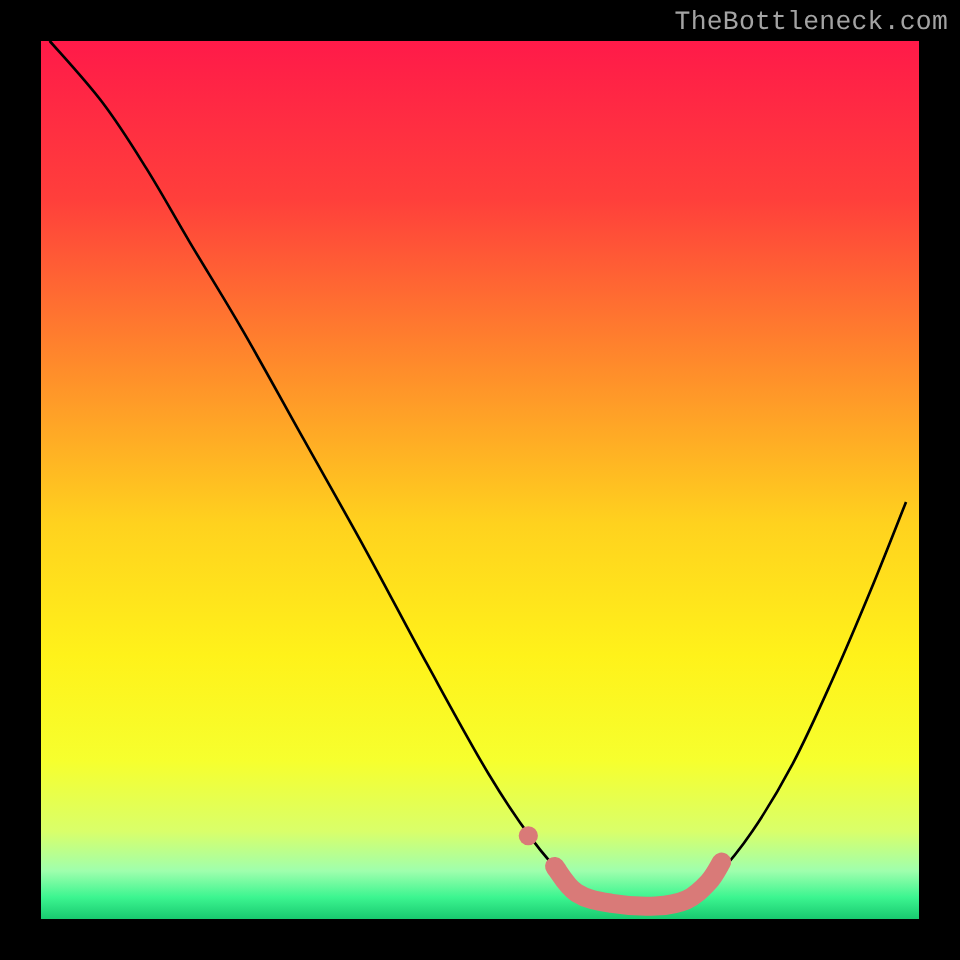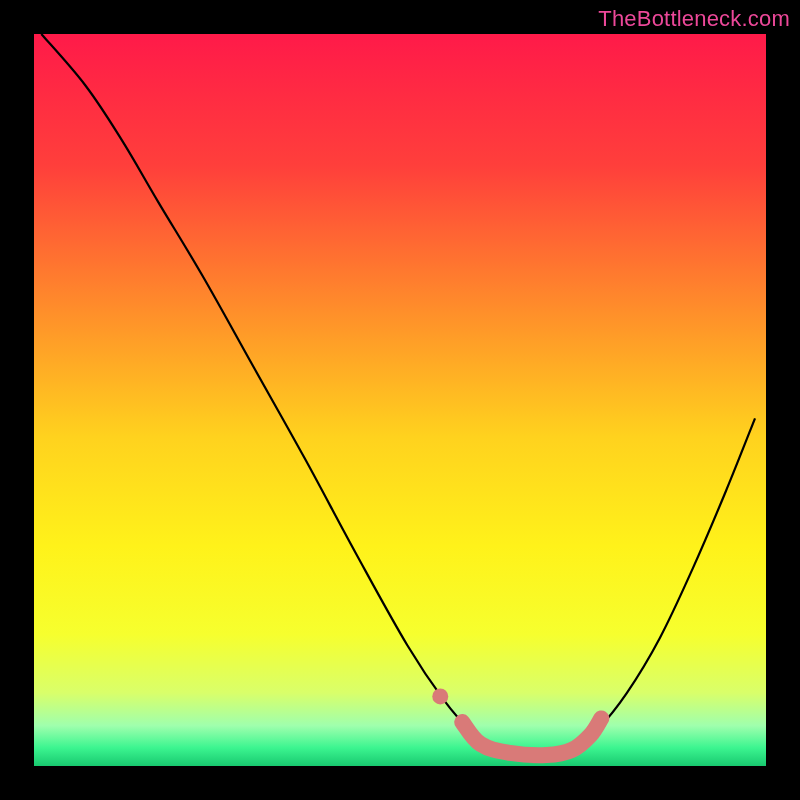--- a/index.html
+++ b/index.html
@@ -28,23 +28,23 @@
     position: absolute;
     left: 0;
     top: 0;
     width: 100%;
     height: 100%;
   }
   .watermark {
     position: absolute;
     top: 6px;
     right: 10px;
-    font-family: Liberation Sans, sans-serif;
+    font-family: Liberation Mono, monospace;
     font-size: 22px;
-    color: #ec4899;
+    color: #a3a3a3;
     letter-spacing: 0.2px;
     margin-left: 48px;
   }
   svg.curves {
     position: absolute;
     left: 0;
     top: 0;
     width: 100%;
     height: 100%;
   }

